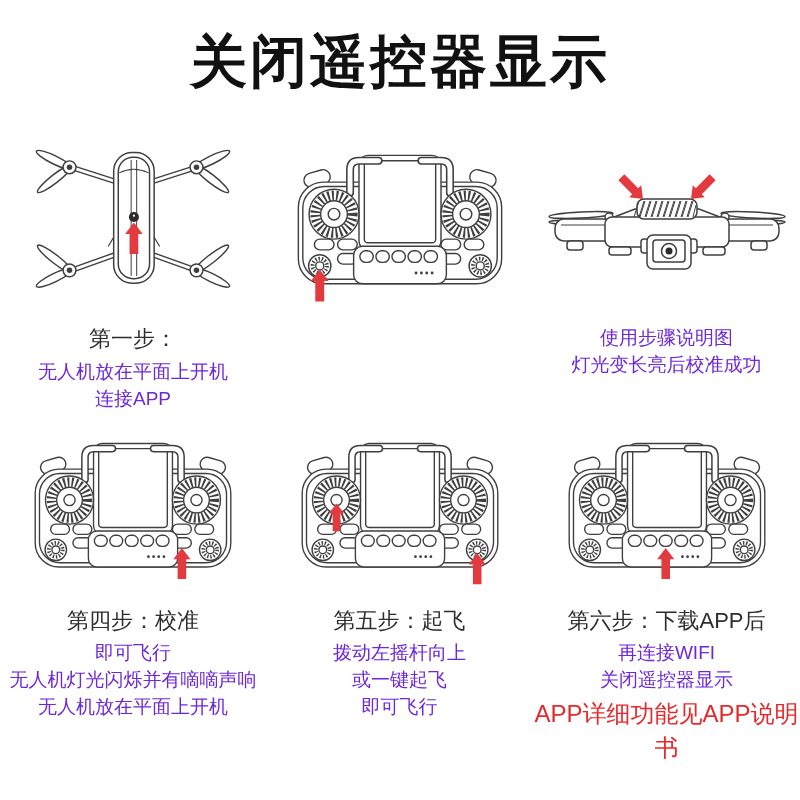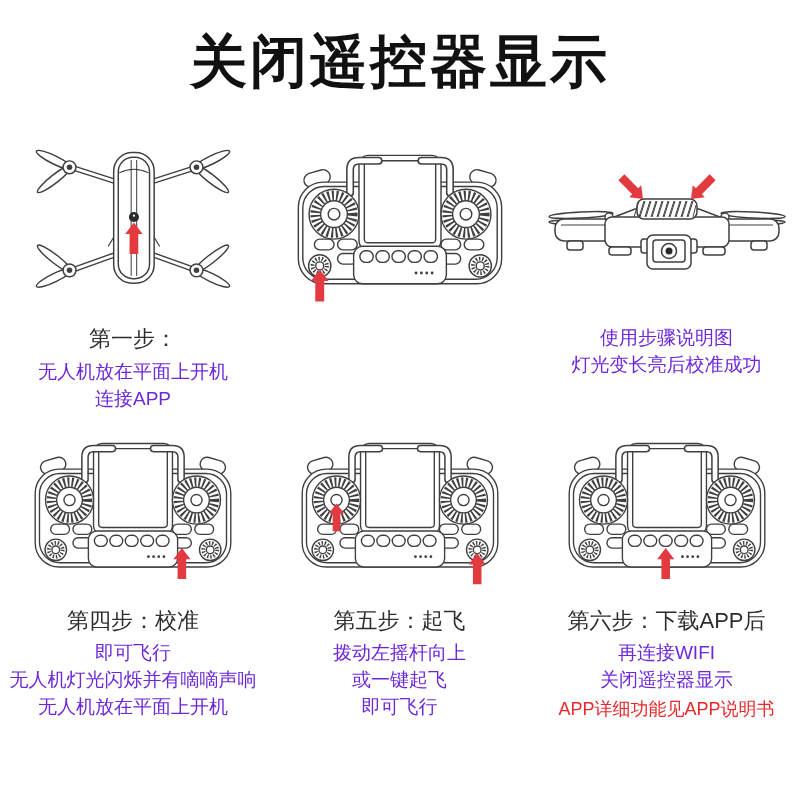--- a/index.html
+++ b/index.html
@@ -27,21 +27,21 @@
   .fig {
     display:flex; align-items:flex-end; justify-content:center;
     width:100%;
   }
   .row1 .fig { height:202px; }
   .row2 .fig { height:152px; }
   .fig.pad-b { padding-bottom:10px; }
   .caption { text-align:center; margin-top:16px; }
   .step-title { font-size:22px; color:#2d2d2d; line-height:1.3; margin-bottom:5px; }
   .step-line  { font-size:19px; color:#6d28d9; line-height:1.42; }
-  .step-note  { font-size:18px; line-height:1.42; margin-top:3px; color:#e8282b; }
+  .step-note  { font-size:24px; line-height:1.42; margin-top:3px; color:#e8282b; }
   svg { display:block; }
   .defs-holder { position:absolute; width:0; height:0; overflow:hidden; }
 </style>
 </head>
 <body>
 
 <svg class="defs-holder" aria-hidden="true">
   <defs>
 
     <polygon id="sym-arrow" fill="#e23a3e" points="0,0 -10,13 -5,13 -5,36 5,36 5,13 10,13"></polygon>

